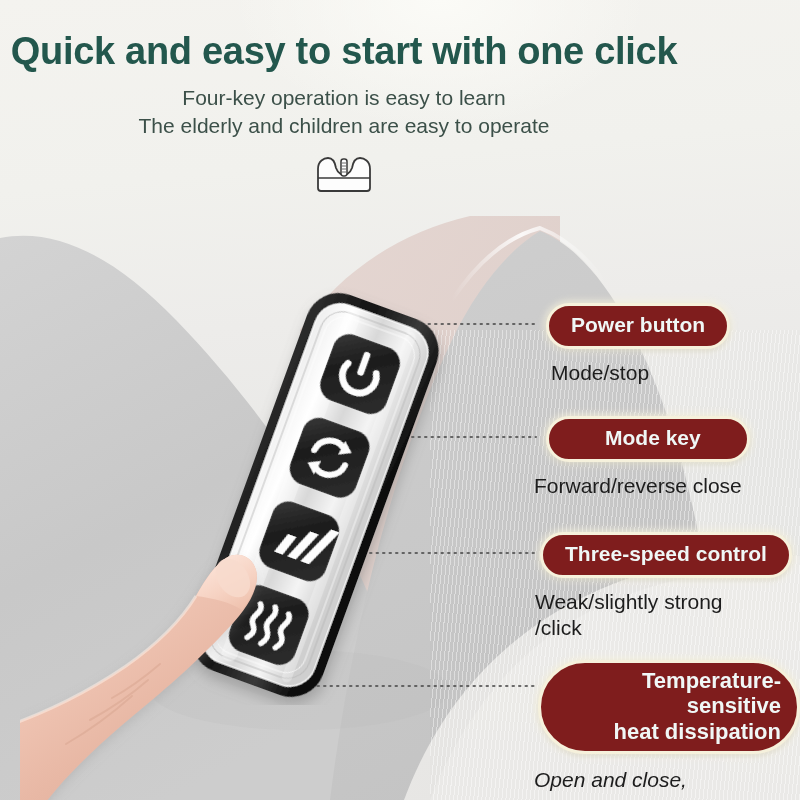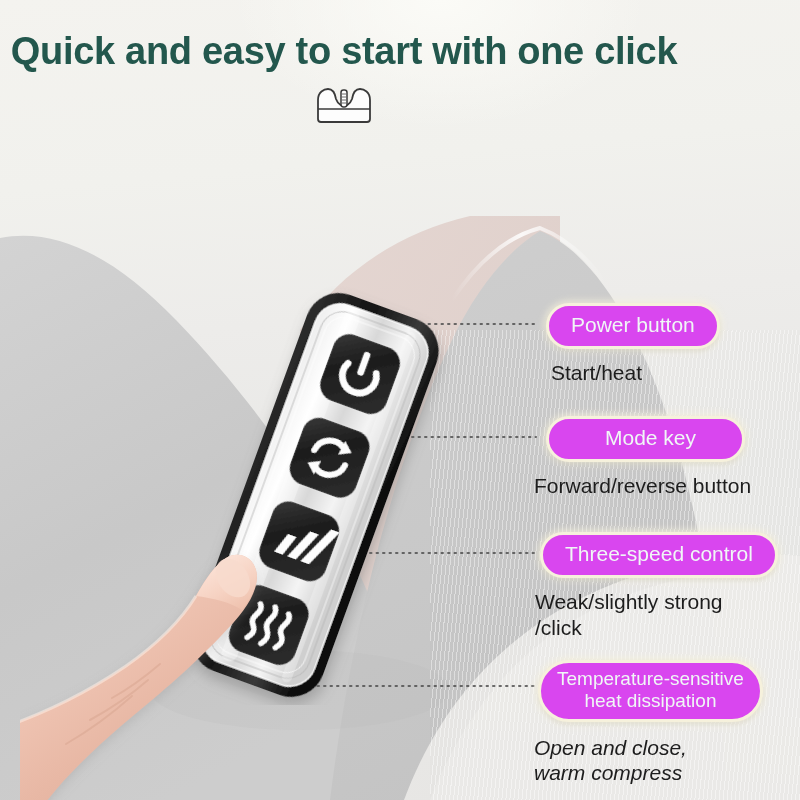--- a/index.html
+++ b/index.html
@@ -30,27 +30,27 @@
   
   .panel-wrap{position:absolute;left:150px;top:285px;width:330px;height:420px;}
 
   
   .hand-wrap{position:absolute;left:20px;top:530px;width:300px;height:280px;}
 
   
   .callout{position:absolute;}
   .pill{
     display:inline-flex;align-items:center;justify-content:center;
-    background:#d946ef;color:#f0f7f6;
+    background:#7f1d1d;color:#f0f7f6;
     border:3px solid #f6f1dc;border-radius:999px;
     box-shadow:0 0 7px 2px rgba(246,241,220,.85), 0 2px 4px rgba(0,0,0,.14);
     font-size:21px;line-height:1.15;text-align:center;
-    padding:7px 22px 9px 22px;white-space:nowrap;
+    padding:7px 22px 9px 22px;white-space:nowrap;font-weight:bold;
   }
-  .pill.two-line{padding:5px 16px 7px 16px;font-size:19px;white-space:normal;}
+  .pill.two-line{padding:5px 16px 7px 16px;font-size:22px;white-space:normal;text-align:right;}
   .desc{color:#1d1d1d;font-size:21px;line-height:1.22;margin-top:11px;margin-left:5px;white-space:pre-line;}
 
   .lead{position:absolute;}
 </style>
 </head>
 <body>
 
 <div id="stage">
 
   <div class="bg-base"></div>
@@ -93,20 +93,24 @@
     <path d="M 430 800 C 470 700 530 636 610 602 C 680 572 745 566 800 572 L 800 800 Z" fill="url(#gLower)" opacity="0.95"></path>
     <path d="M 404 800 C 450 676 540 604 648 572 C 700 557 756 552 800 556 L 800 800 Z" fill="#efeeec" opacity="0.82"></path>
 
     <ellipse cx="300" cy="690" rx="150" ry="40" fill="#b8b8b8" opacity="0.20"></ellipse>
   </svg>
 
   <div class="bg-texture"></div>
 
   <div class="header">
     <div class="title">Quick and easy to start with one click</div>
+    <div class="subtitle">
+      <div>Four-key operation is easy to learn</div>
+      <div>The elderly and children are easy to operate</div>
+    </div>
     <div class="device-mark">
       <svg width="62" height="42" viewBox="0 0 62 42">
         <path d="M5 14 C5 6 11 3 15 3 C19 3 22 7 23 13 C25 19 30 20 31 20 C32 20 37 19 39 13 C40 7 43 3 47 3 C51 3 57 6 57 14 L57 33 C57 35 56 36 54 36 L8 36 C6 36 5 35 5 33 Z" fill="#fdfdfd" stroke="#3a3a3a" stroke-width="1.8" stroke-linejoin="round"></path>
         <line x1="5" y1="23" x2="57" y2="23" stroke="#3a3a3a" stroke-width="1.6"></line>
         <rect x="28" y="4" width="6" height="17" rx="2.4" fill="#fff" stroke="#3a3a3a" stroke-width="1.5"></rect>
         <line x1="28.6" y1="8" x2="33.4" y2="8" stroke="#6b6b6b" stroke-width="1"></line>
         <line x1="28.6" y1="11" x2="33.4" y2="11" stroke="#6b6b6b" stroke-width="1"></line>
         <line x1="28.6" y1="14" x2="33.4" y2="14" stroke="#6b6b6b" stroke-width="1"></line>
         <line x1="28.6" y1="17" x2="33.4" y2="17" stroke="#6b6b6b" stroke-width="1"></line>
       </svg>
@@ -251,26 +255,26 @@
           <path d="M 46 214 C 70 200 94 182 112 166"></path>
         </g>
 
         <path d="M 176 66 C 160 92 136 115 106 136 C 62 166 10 190 -40 205" fill="none" stroke="#fdeee6" stroke-width="3" opacity="0.55"></path>
       </g>
     </svg>
   </div>
 
   <div class="callout" style="left:546px;top:303px;">
     <div class="pill">Power button</div>
-    <div class="desc">Start/heat</div>
+    <div class="desc">Mode/stop</div>
   </div>
 
   <div class="callout" style="left:546px;top:416px;">
     <div class="pill" style="padding-left:56px;padding-right:46px;">Mode key</div>
-    <div class="desc" style="margin-left:-12px;">Forward/reverse button</div>
+    <div class="desc" style="margin-left:-12px;">Forward/reverse close</div>
   </div>
 
   <div class="callout" style="left:540px;top:532px;">
     <div class="pill">Three-speed control</div>
     <div class="desc" style="margin-left:-5px;">Weak/slightly strong
 /click</div>
   </div>
 
   <div class="callout" style="left:538px;top:660px;">
     <div class="pill two-line">

